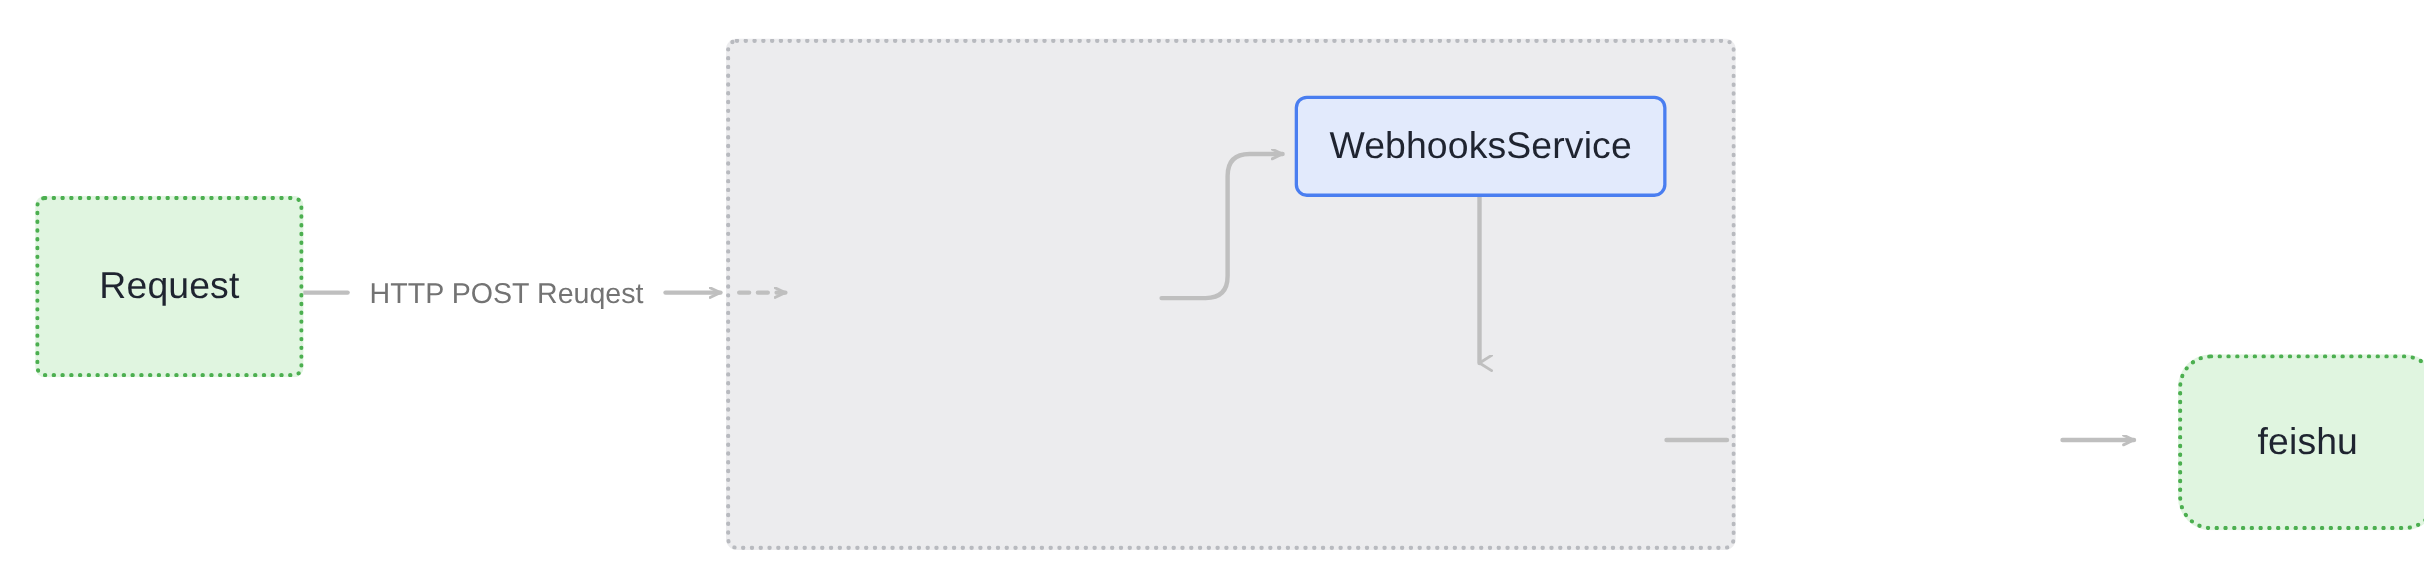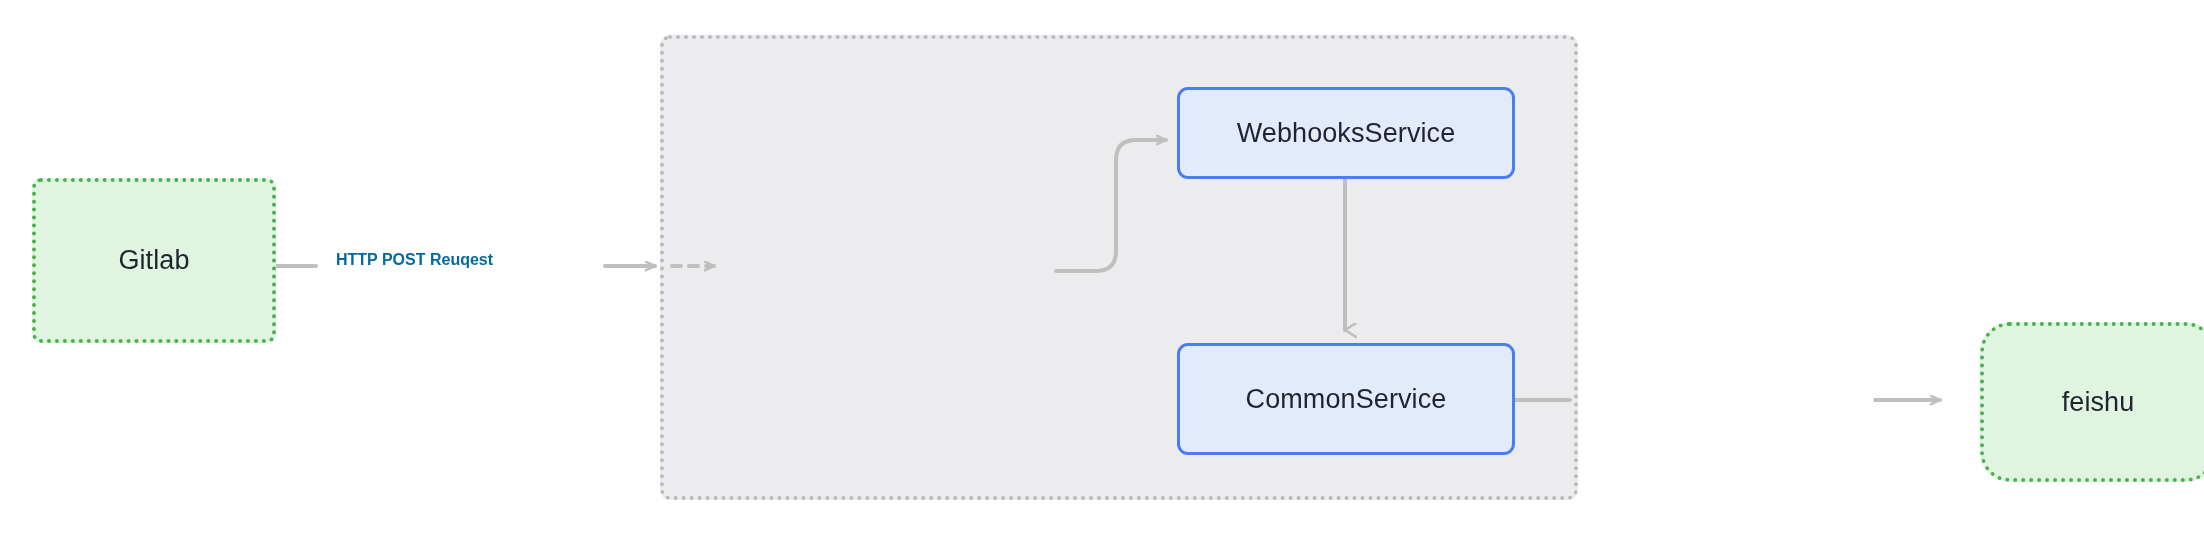--- a/index.html
+++ b/index.html
@@ -28,21 +28,21 @@
   }
   .node {
     position: absolute;
     box-sizing: border-box;
     display: flex;
     align-items: center;
     justify-content: center;
     text-align: center;
   }
   .node-label {
-    font-size: 27px;
+    font-size: 34px;
     line-height: 1.2;
     color: #1f2430;
     letter-spacing: 0.1px;
     white-space: nowrap;
     font-family: "Liberation Sans", "DejaVu Sans", sans-serif;
   }
   
   .ext-node {
     background: #e0f5e0;
     border: 4px dotted #4caf50;
@@ -57,26 +57,25 @@
   
   #cluster-box {
     position: absolute;
     box-sizing: border-box;
     background: #ececee;
     border: 4px dotted #b8babf;
     border-radius: 10px;
   }
   .edge-label {
     position: absolute;
-    font-size: 16px;
-    color: #0369a1;
+    font-size: 26px;
+    color: #737373;
     white-space: nowrap;
     background: transparent;
     font-family: "Liberation Sans", "DejaVu Sans", sans-serif;
-    font-weight: bold;
   }
 </style>
 </head>
 <body>
 
 <div id="diagram-root">
 
   <div id="cluster-box" style="left:660px; top:35px; width:918px; height:465px;"></div>
 
   <svg class="layer" viewBox="0 0 2204 534" xmlns="http://www.w3.org/2000/svg">
@@ -108,31 +107,28 @@
       <line x1="1345" y1="145" x2="1345" y2="330" stroke="#bfbfbf" stroke-width="4" stroke-linecap="round" marker-end="url(#arrowhead-solid-down)"></line>
     </g>
 
     <g>
       <line x1="1515" y1="400" x2="1570" y2="400" stroke="#bfbfbf" stroke-width="4" stroke-linecap="round"></line>
       <line x1="1875" y1="400" x2="1940" y2="400" stroke="#bfbfbf" stroke-width="4" stroke-linecap="round" marker-end="url(#arrowhead-open)"></line>
     </g>
   </svg>
 
   <div class="node ext-node" style="left:32px; top:178px; width:244px; height:165px;">
-    <span class="node-label">Gitlab</span>
+    <span class="node-label">Request</span>
   </div>
 
 
   <div class="node svc-node" style="left:1177px; top:87px; width:338px; height:92px;">
     <span class="node-label">WebhooksService</span>
   </div>
 
-  <div class="node svc-node" style="left:1177px; top:343px; width:338px; height:112px;">
-    <span class="node-label">CommonService</span>
-  </div>
 
   <div class="node ext-node" style="left:1980px; top:322px; width:236px; height:160px;border-radius:30px;">
     <span class="node-label">feishu</span>
   </div>
 
   <div class="edge-label" style="left:336px; top:251px;">HTTP POST Reuqest</div>
 
 
 </div>
 

